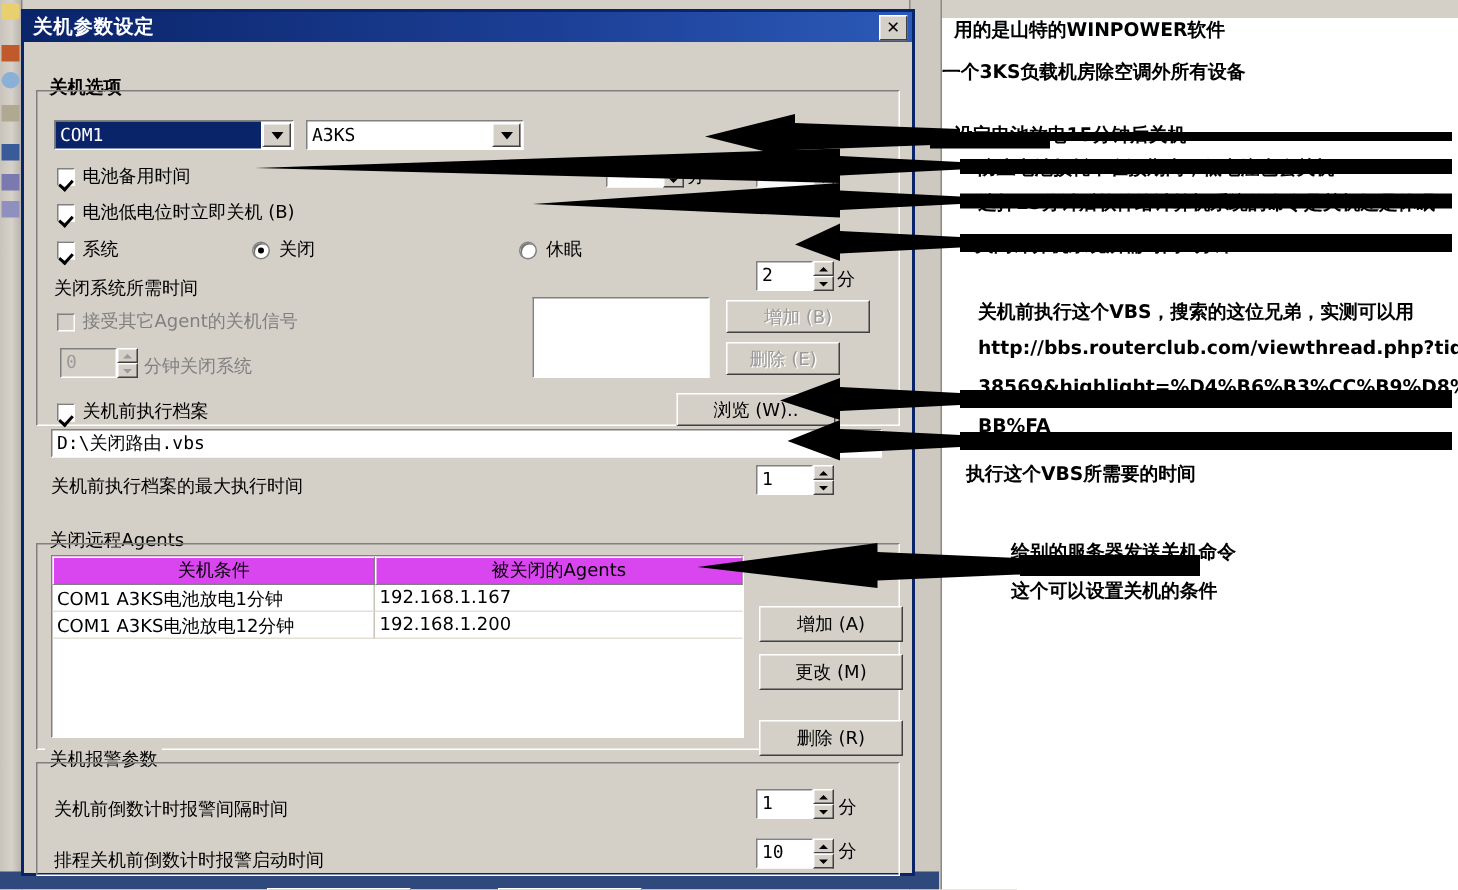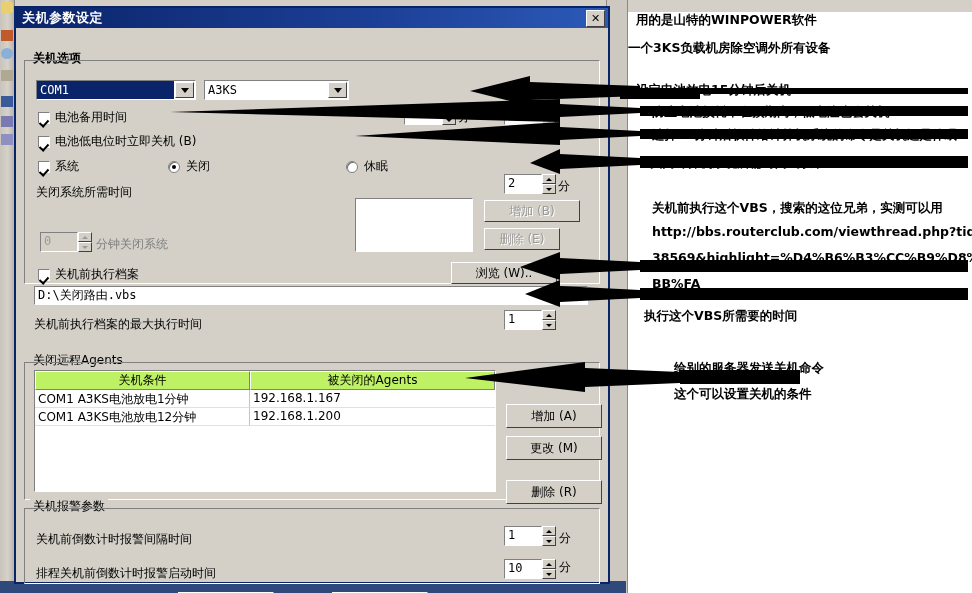--- a/index.html
+++ b/index.html
@@ -160,21 +160,21 @@
     content:"";position:absolute;left:3px;top:3px;width:4px;height:4px;border-radius:50%;background:#000;
   }
 
   
   #lv{
     position:absolute;box-sizing:border-box;background:#fff;
     border:1px solid;border-color:#808080 #fff #fff #808080;
   }
   #lv-head{display:flex;height:19px;}
   #lv-head .hc{
-    background:#bef264;border:1px solid;border-color:#fff #808080 #808080 #fff;
+    background:#d946ef;border:1px solid;border-color:#fff #808080 #808080 #fff;
     font-size:12px;display:flex;align-items:center;justify-content:center;
     box-sizing:border-box;
   }
   .lv-row{display:flex;height:18px;font-size:12px;}
   .lv-row .c{
     box-sizing:border-box;padding:1px 3px;overflow:hidden;white-space:nowrap;
     font-family:"DejaVu Sans","Liberation Sans",sans-serif;
     border-bottom:1px solid #e4e0d8;
   }
   .lv-row .c:first-child{border-right:1px solid #c8c4bc;}
@@ -282,20 +282,24 @@
         <div>
             <i class="tiny-up"></i>
           </div>
         <div>
             <i class="tiny-dn"></i>
           </div>
       </div>
     </div>
     <div class="lbl" style="left:542px;top:150px;">分</div>
 
+    <div class="chk dim" style="left:22px;top:178px;">
+      <span class="box"></span>
+      <span>接受其它Agent的关机信号</span>
+    </div>
     <div class="spin dim" style="left:24px;top:204px;">
       <div class="sbox">0</div>
       <div class="btns">
         <div>
             <i class="tiny-up"></i>
           </div>
         <div>
             <i class="tiny-dn"></i>
           </div>
       </div>

